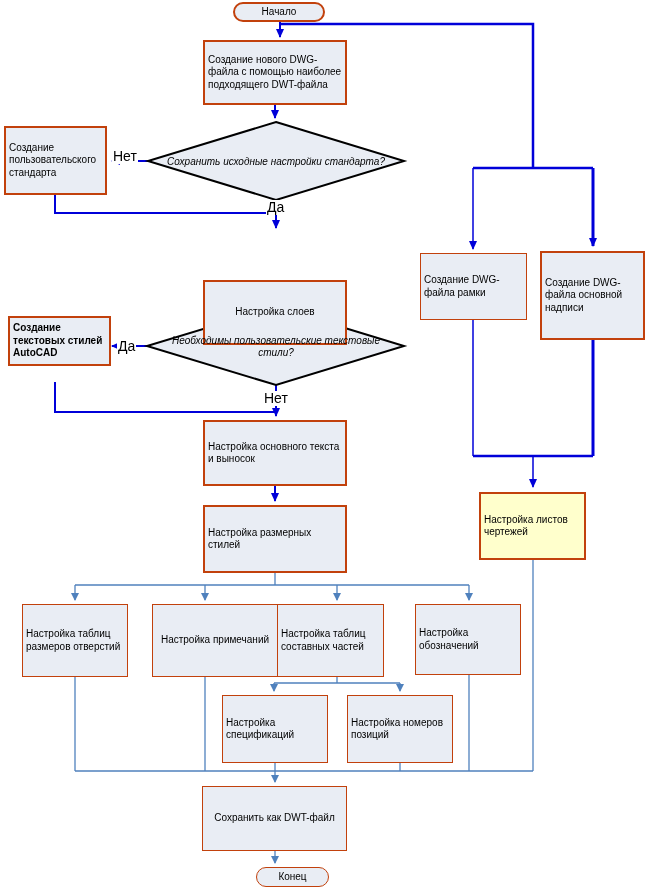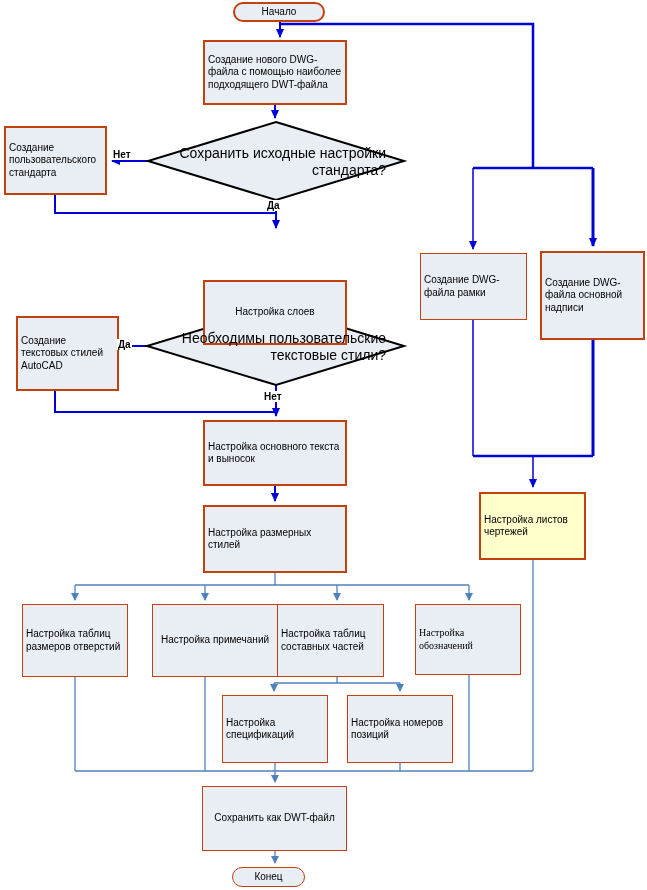--- a/index.html
+++ b/index.html
@@ -13,26 +13,26 @@
     display:flex;align-items:center;justify-content:center;text-align:left;
     background:#e9edf4;border:2px solid #c2410c;
     font-size:10px;line-height:1.25;color:#000;
     padding:2px 3px;overflow-wrap:break-word;word-break:break-word;
   }
   .thin{border-width:1px;}
   .terminator{border-radius:11px;}
   .highlight{background:#ffffcc;}
   .decision-text{
     position:absolute;z-index:2;display:flex;align-items:center;justify-content:center;
-    text-align:right;font-size:14px;line-height:1.25;color:#000;
-    background:transparent;border:none;
+    text-align:center;font-size:10px;line-height:1.25;color:#000;
+    background:transparent;border:none;font-style:italic;
   }
   .edge-label{
-    position:absolute;z-index:3;font-size:10px;line-height:1.1;color:#000;
-    background:#ffffff;padding:0 1px;font-weight:bold;
+    position:absolute;z-index:3;font-size:14px;line-height:1.1;color:#000;
+    background:#ffffff;padding:0 1px;
   }
 </style>
 </head>
 <body>
 
 <div id="canvas">
 
   <svg id="wires" width="647" height="890" viewBox="0 0 647 890">
     <defs>
       <marker id="ab" markerUnits="userSpaceOnUse" markerWidth="10" markerHeight="10" refX="8" refY="5" orient="auto">
@@ -95,41 +95,41 @@
   <div class="node" style="left:203px;top:40px;width:144px;height:65px;">Создание нового DWG-файла с помощью наиболее подходящего DWT-файла</div>
 
   <div class="decision-text" style="left:166px;top:143px;width:220px;height:38px;">Сохранить исходные настройки стандарта?</div>
 
   <div class="node" style="left:4px;top:126px;width:103px;height:69px;">Создание пользовательского стандарта</div>
 
   <div class="node" style="left:203px;top:232px;width:144px;height:65px;margin-top:48px;">Настройка слоев</div>
 
   <div class="decision-text" style="left:166px;top:328px;width:220px;height:38px;">Необходимы пользовательские текстовые стили?</div>
 
-  <div class="node" style="left:16px;top:316px;width:103px;height:75px;">Создание текстовых стилей AutoCAD</div>
+  <div class="node" style="left:8px;top:316px;width:103px;height:50px;font-weight:bold;">Создание текстовых стилей AutoCAD</div>
 
   <div class="node" style="left:203px;top:420px;width:144px;height:66px;">Настройка основного текста и выносок</div>
 
   <div class="node" style="left:203px;top:505px;width:144px;height:68px;">Настройка размерных стилей</div>
 
   <div class="node thin" style="left:22px;top:604px;width:106px;height:73px;">Настройка таблиц размеров отверстий</div>
 
   <div class="node thin" style="left:152px;top:604px;width:126px;height:73px;">Настройка примечаний</div>
 
   <div class="node thin" style="left:277px;top:604px;width:107px;height:73px;">Настройка таблиц составных частей</div>
 
-  <div class="node thin" style="left:415px;top:604px;width:106px;height:71px;font-family:Liberation Serif, serif;">Настройка обозначений</div>
+  <div class="node thin" style="left:415px;top:604px;width:106px;height:71px;">Настройка обозначений</div>
 
   <div class="node thin" style="left:222px;top:695px;width:106px;height:68px;">Настройка спецификаций</div>
 
   <div class="node thin" style="left:347px;top:695px;width:106px;height:68px;">Настройка номеров позиций</div>
 
   <div class="node thin" style="left:202px;top:786px;width:145px;height:65px;">Сохранить как DWT-файл</div>
 
-  <div class="node terminator thin" style="left:232px;top:867px;width:73px;height:20px;">Конец</div>
+  <div class="node terminator thin" style="left:256px;top:867px;width:73px;height:20px;">Конец</div>
 
   <div class="node thin" style="left:420px;top:253px;width:107px;height:67px;">Создание DWG-файла рамки</div>
 
   <div class="node" style="left:540px;top:251px;width:105px;height:89px;">Создание DWG-файла основной надписи</div>
 
   <div class="node highlight" style="left:479px;top:492px;width:107px;height:68px;">Настройка листов чертежей</div>
 
   <div class="edge-label" style="left:112px;top:149px;">Нет</div>
 
   <div class="edge-label" style="left:266px;top:200px;">Да</div>

